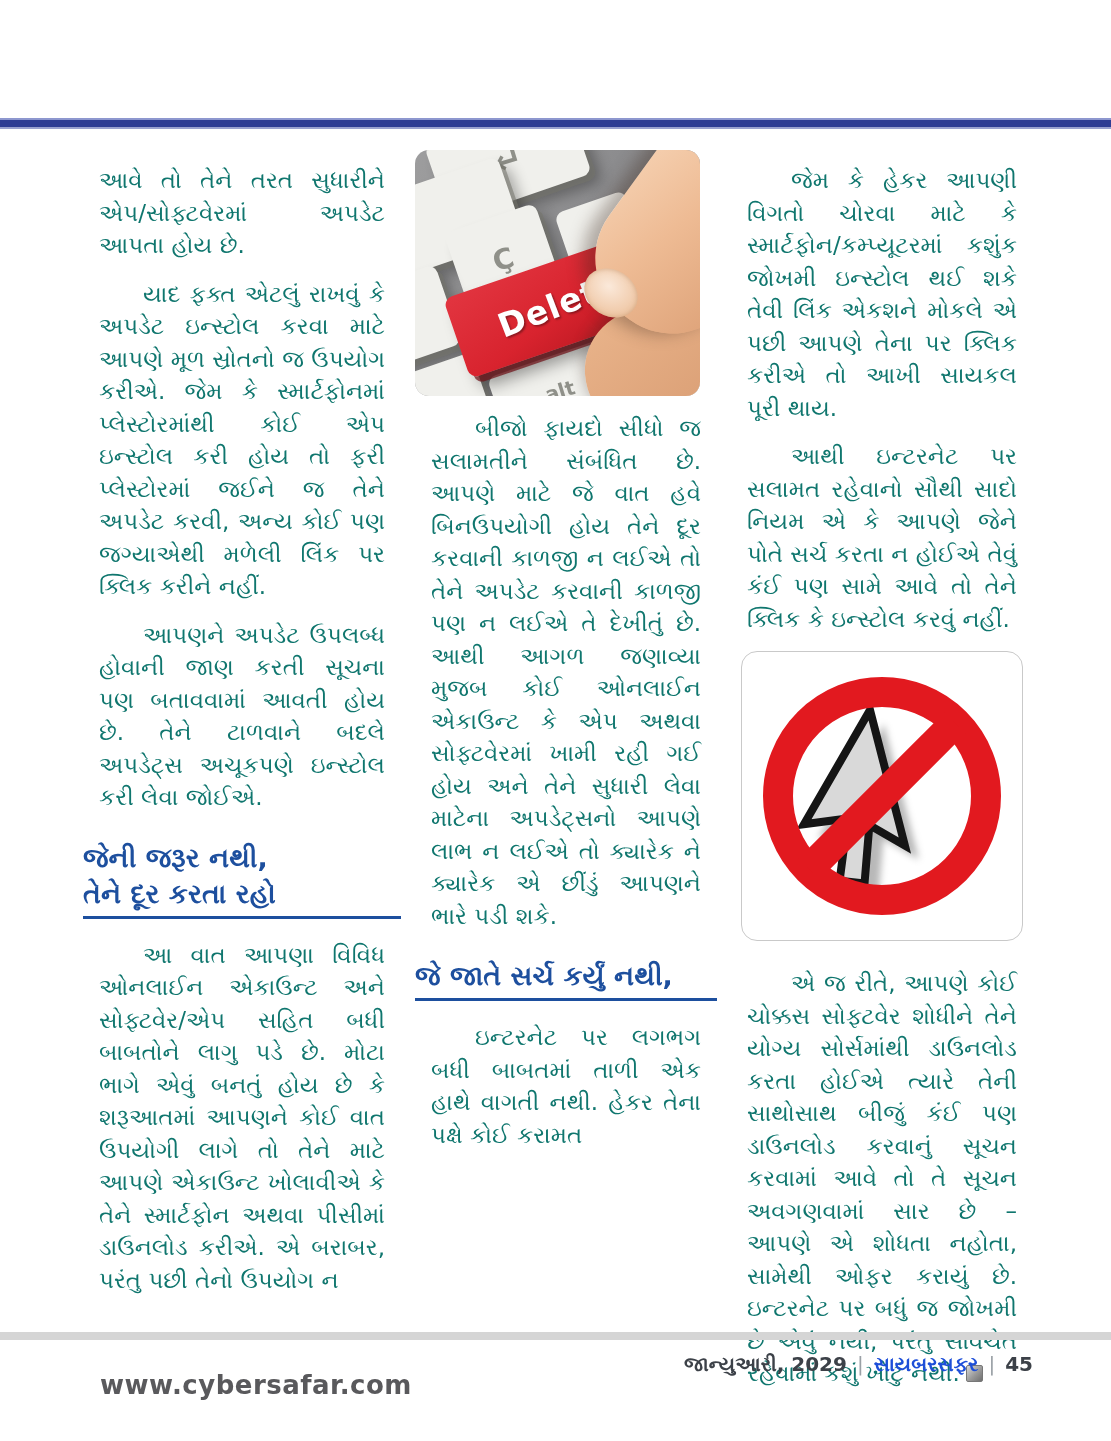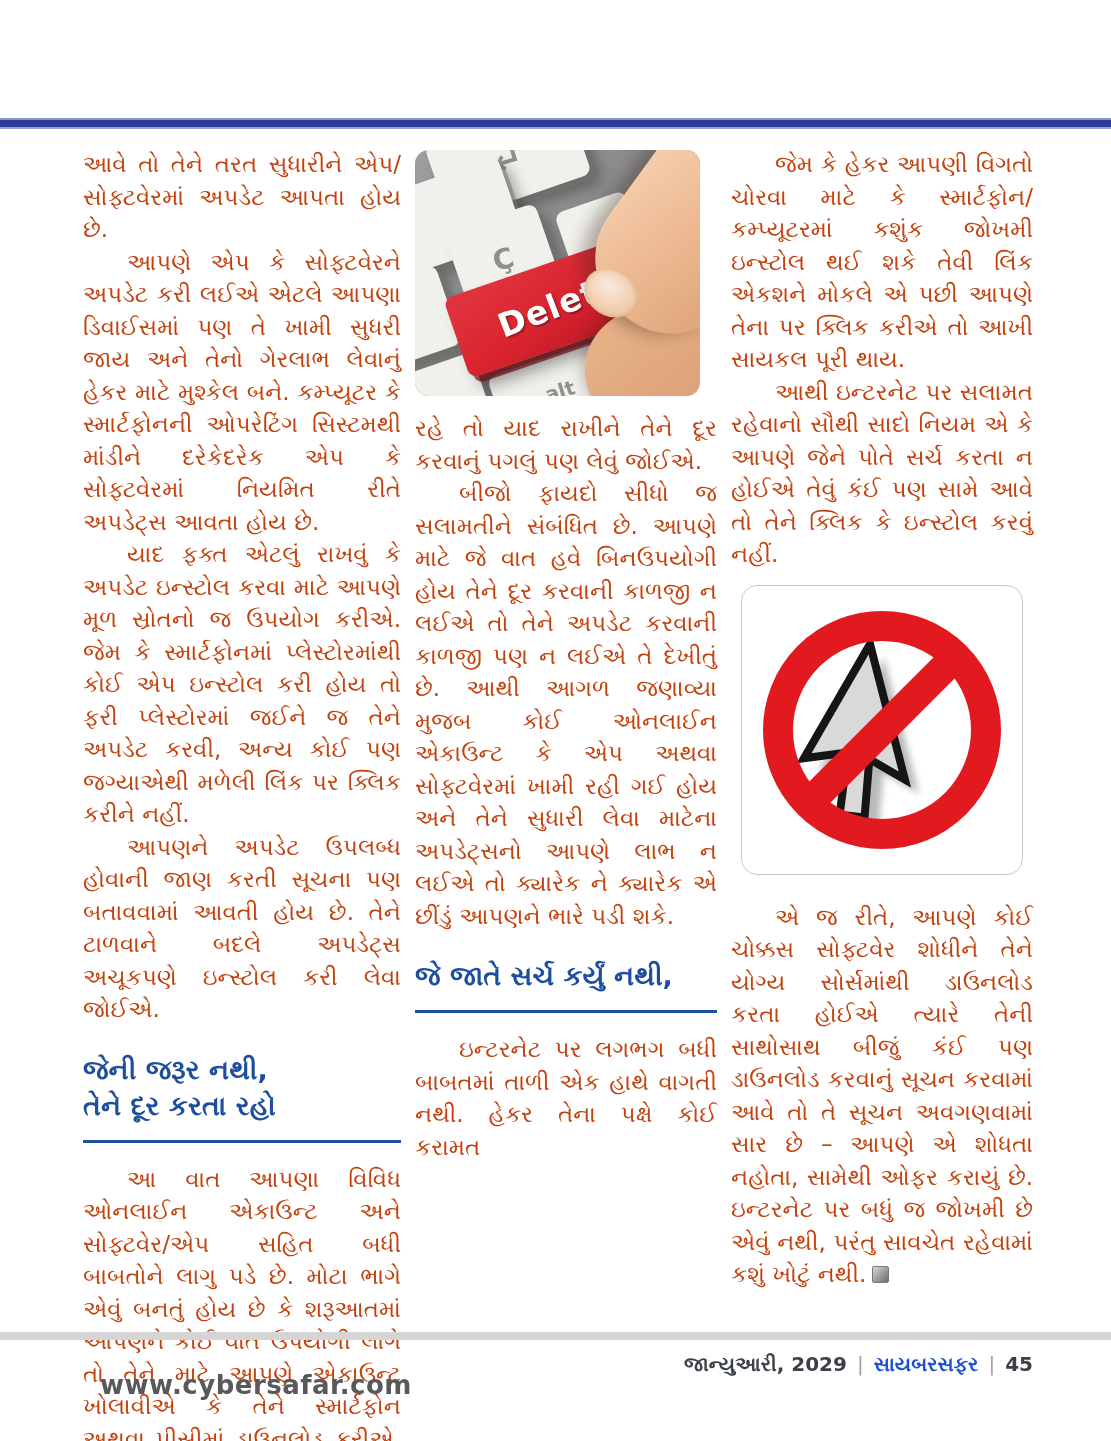--- a/index.html
+++ b/index.html
@@ -10,25 +10,25 @@
   
   .top-rule{
     position:absolute;top:118px;left:0;width:1111px;height:11px;
     background:linear-gradient(#8d97cf 0 14%, #2e3d94 14% 84%, #9aa2d0 84% 100%);
   }
   
   .col{position:absolute;top:148px;}
   .col-left{left:83px;width:318px;}
   .col-mid{left:415px;width:302px;}
   .col-right{left:731px;width:302px;}
-  p.body-text{margin:0;text-align:justify;font-size:23px;line-height:32.5px;color:#c2410c;}
+  p.body-text{margin:16px;text-align:justify;font-size:23px;line-height:32.5px;color:#0f766e;}
   p.indent{text-indent:44px;}
   h2.col-heading{
     margin:26px 0 20px;color:#1d4f9e;font-size:27px;line-height:36px;font-weight:bold;
-    border-bottom:3px solid #1d4f9e;padding-bottom:16px;
+    border-bottom:3px solid #1d4f9e;padding-bottom:4px;
   }
   h2.col-heading span{display:block;}
   
   .kb-photo{
     position:relative;width:285px;height:246px;border-radius:14px;overflow:hidden;
     background:linear-gradient(115deg,#9d9d9e 0%,#8b8b8d 55%,#7a7a7c 100%);
     margin:2px 0 16px 0;
   }
   .kb-key{
     position:absolute;border-radius:9px;z-index:1;
@@ -97,21 +97,20 @@
     border:1px solid #777;border-radius:2px;
   }
 </style>
 </head>
 <body>
 
 <div class="top-rule"></div>
 
 <div class="col col-left">
   <p class="body-text">આવે તો તેને તરત સુધારીને એપ/સોફ્ટવેરમાં અપડેટ આપતા હોય છે.</p>
-  <p class="body-text indent">આપણે એપ કે સોફ્ટવેરને અપડેટ કરી લઈએ એટલે આપણા ડિવાઈસમાં પણ તે ખામી સુધરી જાય અને તેનો ગેરલાભ લેવાનું હેકર માટે મુશ્કેલ બને. કમ્પ્યૂટર કે સ્માર્ટફોનની ઓપરેટિંગ સિસ્ટમથી માંડીને દરેકેદરેક એપ કે સોફ્ટવેરમાં નિયમિત રીતે અપડેટ્સ આવતા હોય છે.</p>
   <p class="body-text indent">યાદ ફક્ત એટલું રાખવું કે અપડેટ ઇન્સ્ટોલ કરવા માટે આપણે મૂળ સ્રોતનો જ ઉપયોગ કરીએ. જેમ કે સ્માર્ટફોનમાં પ્લેસ્ટોરમાંથી કોઈ એપ ઇન્સ્ટોલ કરી હોય તો ફરી પ્લેસ્ટોરમાં જઈને જ તેને અપડેટ કરવી, અન્ય કોઈ પણ જગ્યાએથી મળેલી લિંક પર ક્લિક કરીને નહીં.</p>
   <p class="body-text indent">આપણને અપડેટ ઉપલબ્ધ હોવાની જાણ કરતી સૂચના પણ બતાવવામાં આવતી હોય છે. તેને ટાળવાને બદલે અપડેટ્સ અચૂકપણે ઇન્સ્ટોલ કરી લેવા જોઈએ.</p>
   <h2 class="col-heading">
     <span>જેની જરૂર નથી,</span>
     <span>તેને દૂર કરતા રહો</span>
   </h2>
   <p class="body-text indent">આ વાત આપણા વિવિધ ઓનલાઈન એકાઉન્ટ અને સોફ્ટવેર/એપ સહિત બધી બાબતોને લાગુ પડે છે. મોટા ભાગે એવું બનતું હોય છે કે શરૂઆતમાં આપણને કોઈ વાત ઉપયોગી લાગે તો તેને માટે આપણે એકાઉન્ટ ખોલાવીએ કે તેને સ્માર્ટફોન અથવા પીસીમાં ડાઉનલોડ કરીએ. એ બરાબર, પરંતુ પછી તેનો ઉપયોગ ન</p>
 </div>
 
 <div class="col col-mid">
@@ -135,21 +134,20 @@
     <div class="kb-key key-alt">
         <span class="glyph">alt</span>
       </div>
     <div class="kb-key key-delete">
         <span class="glyph">Delete</span>
       </div>
     <div class="finger-main"></div>
     <div class="finger-nail"></div>
     <div class="hand-corner"></div>
   </div>
-  <p class="body-text">રહે તો યાદ રાખીને તેને દૂર કરવાનું પગલું પણ લેવું જોઈએ.</p>
   <p class="body-text indent">બીજો ફાયદો સીધો જ સલામતીને સંબંધિત છે. આપણે માટે જે વાત હવે બિનઉપયોગી હોય તેને દૂર કરવાની કાળજી ન લઈએ તો તેને અપડેટ કરવાની કાળજી પણ ન લઈએ તે દેખીતું છે. આથી આગળ જણાવ્યા મુજબ કોઈ ઓનલાઈન એકાઉન્ટ કે એપ અથવા સોફ્ટવેરમાં ખામી રહી ગઈ હોય અને તેને સુધારી લેવા માટેના અપડેટ્સનો આપણે લાભ ન લઈએ તો ક્યારેક ને ક્યારેક એ છીંડું આપણને ભારે પડી શકે.</p>
   <h2 class="col-heading">
     <span>જે જાતે સર્ચ કર્યું નથી,</span>
   </h2>
   <p class="body-text indent">ઇન્ટરનેટ પર લગભગ બધી બાબતમાં તાળી એક હાથે વાગતી નથી. હેકર તેના પક્ષે કોઈ કરામત</p>
 </div>
 
 <div class="col col-right">
   <p class="body-text indent">જેમ કે હેકર આપણી વિગતો ચોરવા માટે કે સ્માર્ટફોન/કમ્પ્યૂટરમાં કશુંક જોખમી ઇન્સ્ટોલ થઈ શકે તેવી લિંક એકશને મોકલે એ પછી આપણે તેના પર ક્લિક કરીએ તો આખી સાયકલ પૂરી થાય.</p>
   <p class="body-text indent">આથી ઇન્ટરનેટ પર સલામત રહેવાનો સૌથી સાદો નિયમ એ કે આપણે જેને પોતે સર્ચ કરતા ન હોઈએ તેવું કંઈ પણ સામે આવે તો તેને ક્લિક કે ઇન્સ્ટોલ કરવું નહીં.</p>

